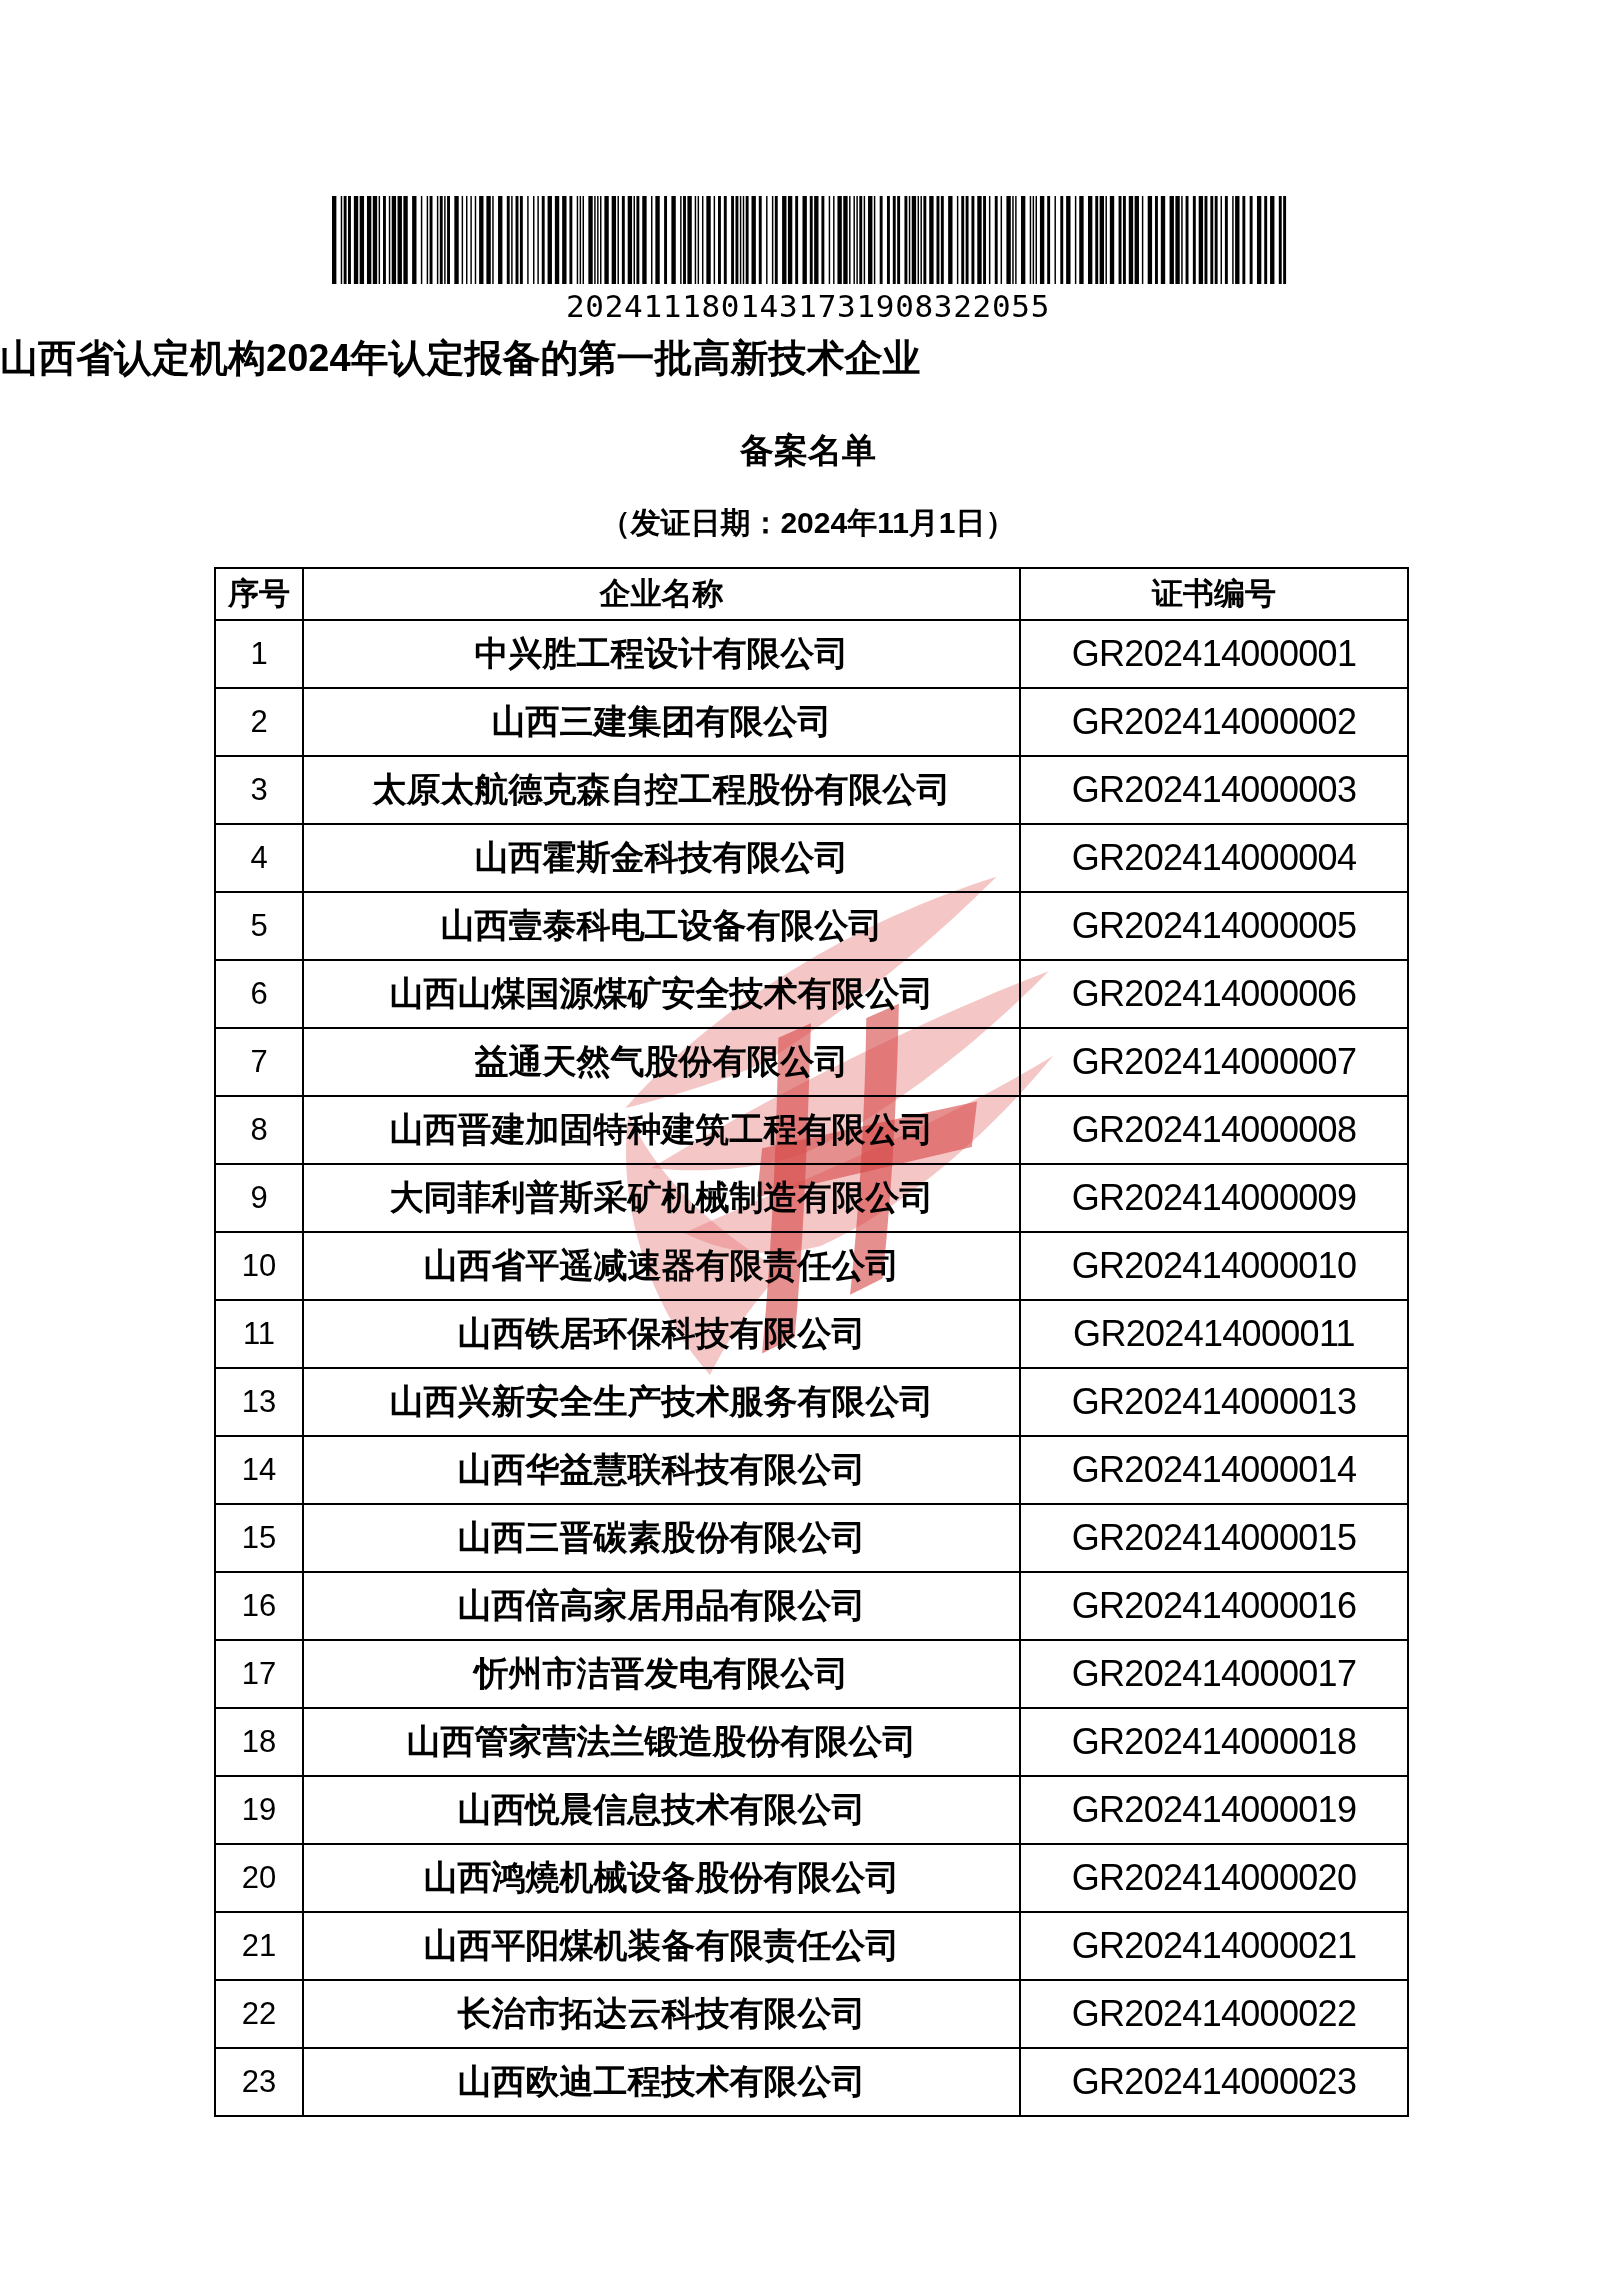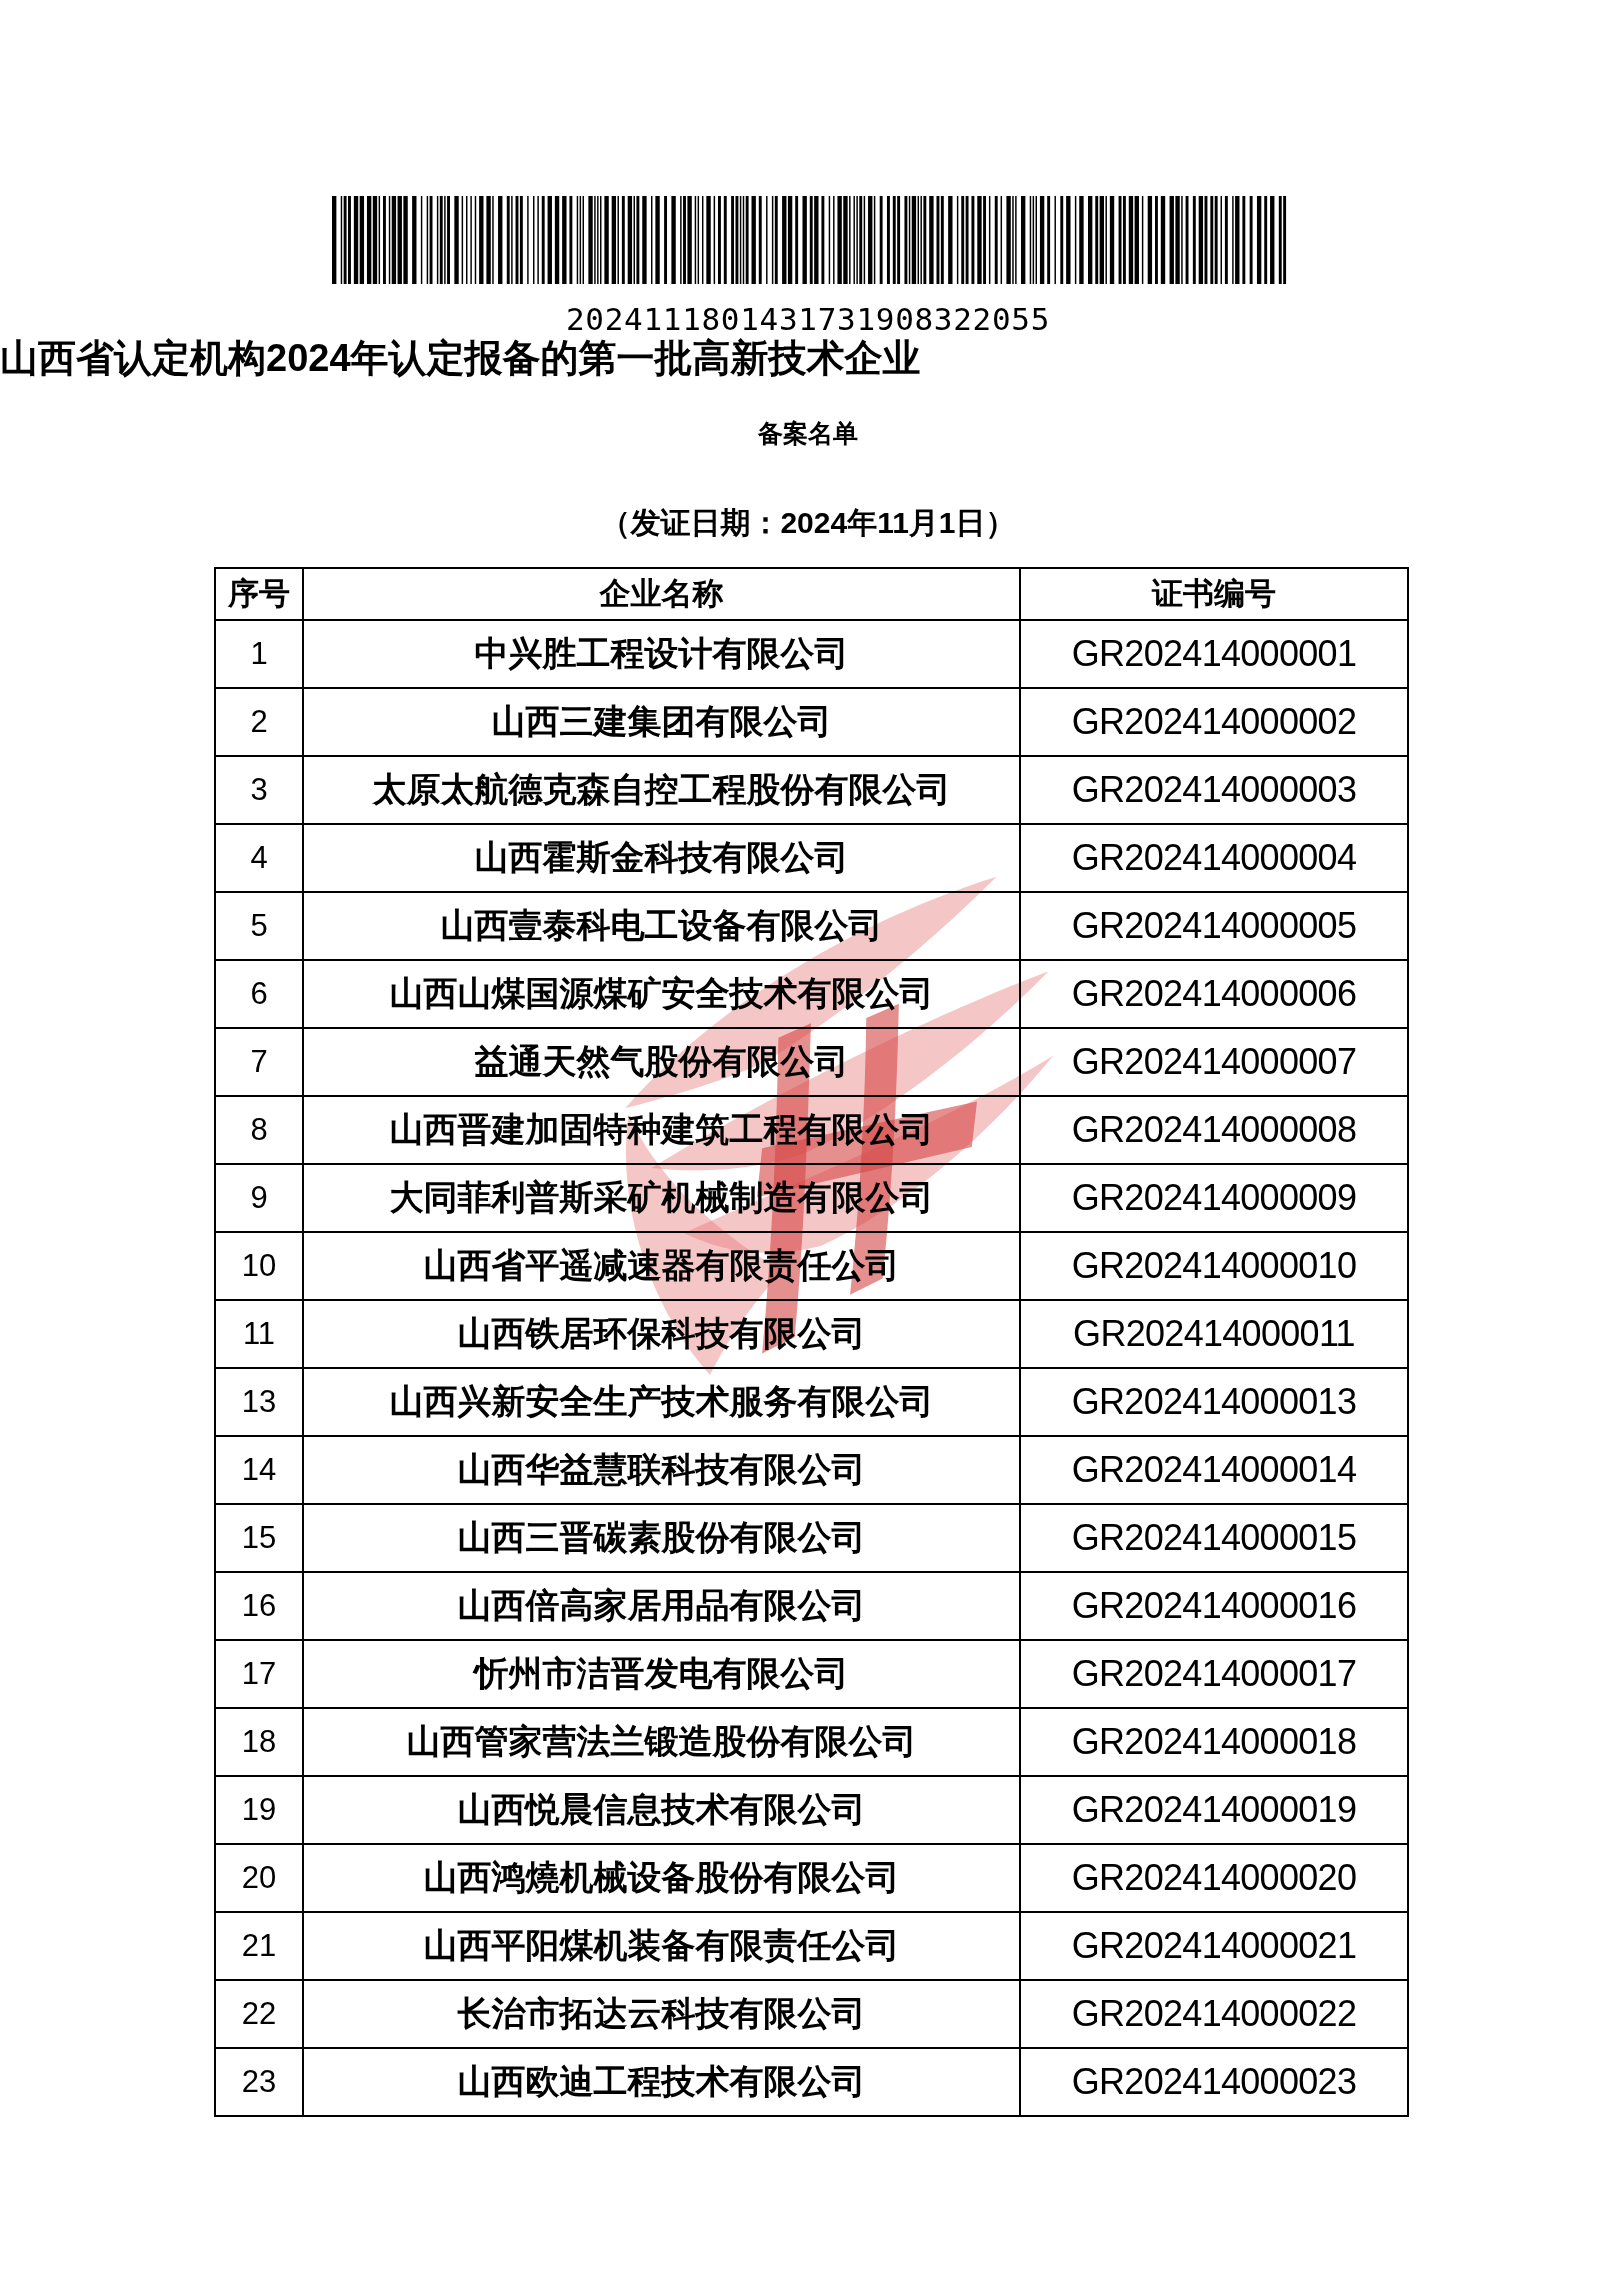--- a/index.html
+++ b/index.html
@@ -13,32 +13,32 @@
   }
   .watermark{
     position:absolute;left:609px;top:867px;width:456px;height:521px;
     z-index:0;pointer-events:none;
   }
   .barcode{
     position:absolute;left:332px;top:196px;width:957px;height:88px;z-index:1;
   }
   .barcode svg{width:100%;height:100%;display:block;}
   .barcode-number{
-    position:absolute;left:0;top:302px;width:100%;
+    position:absolute;left:0;top:289px;width:100%;
     text-align:center;z-index:1;
     font-family:"DejaVu Sans Mono","Liberation Mono",monospace;
     font-size:31px;line-height:1.1;letter-spacing:0.7px;
   }
   .doc-title{
     position:absolute;left:0;top:338px;width:100%;
     text-align:left;font-size:38px;font-weight:bold;z-index:1;line-height:1.1;
   }
   .doc-subtitle{
-    position:absolute;left:0;top:420px;width:100%;
-    text-align:center;font-size:25px;font-weight:bold;z-index:1;line-height:1.1;
+    position:absolute;left:0;top:432px;width:100%;
+    text-align:center;font-size:34px;font-weight:bold;z-index:1;line-height:1.1;
   }
   .issue-date{
     position:absolute;left:0;top:506px;width:100%;
     text-align:center;font-size:30px;font-weight:bold;z-index:1;line-height:1.1;
   }
   table.roster{
     position:absolute;left:214px;top:567px;z-index:2;
     border-collapse:collapse;table-layout:fixed;width:1193px;
     background:transparent;
   }

